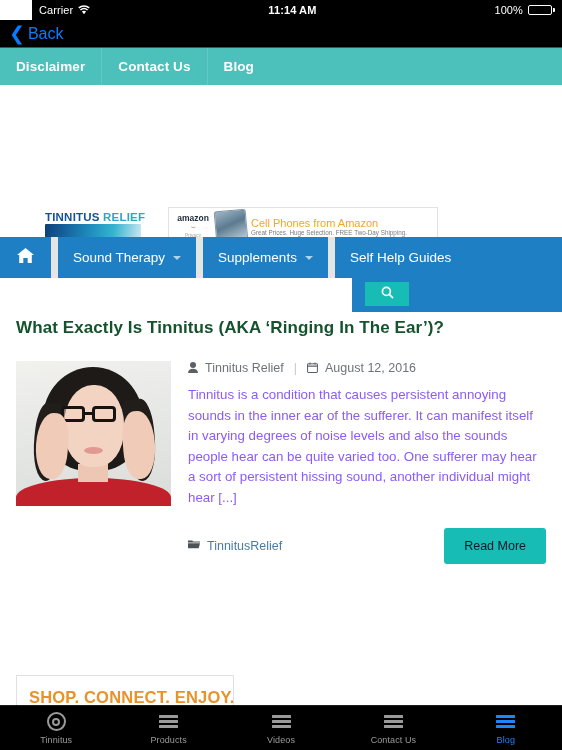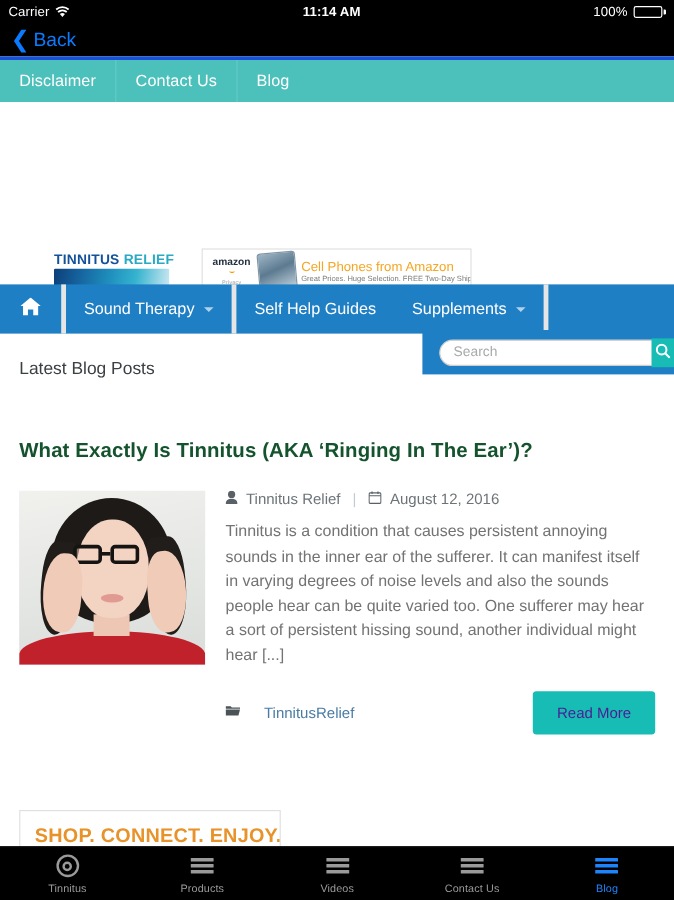--- a/index.html
+++ b/index.html
@@ -8,21 +8,21 @@
     font-family: "Liberation Sans", sans-serif;
     background: #ffffff;
     overflow: hidden;
   }
   .screen { position: relative; width: 562px; height: 750px; background:#fff; }
 
   
   .statusbar {
     height: 20px; background: #000; color: #fff;
     display: flex; align-items: center; justify-content: space-between;
-    padding: 0 7px; font-size: 11px; letter-spacing: .1px;
+    padding: 0 7px; font-size: 11px; letter-spacing: .1px; margin-left: 32px;
   }
   .sb-left, .sb-right { display: flex; align-items: center; gap: 5px; }
   .sb-center { font-weight: bold; font-size: 11px; }
   .wifi-icon { display:inline-block; width:12px; height:10px; }
   .batt { display:flex; align-items:center; gap:1px; }
   .batt-body {
     width: 24px; height: 10px; border: 1px solid #fff; border-radius: 2px;
     padding: 1px;
   }
   .batt-fill { width: 100%; height: 100%; background: #fff; }
@@ -33,21 +33,22 @@
     height: 27px; background: #000; display: flex; align-items: center;
     padding-left: 9px;
   }
   .back-btn { display: flex; align-items: center; gap: 3px; color: #0a7bff; cursor: pointer; }
   .back-chevron { font-size: 19px; line-height: 1; font-weight: 500; }
   .back-label { font-size: 16px; }
 
   
   .topmenu {
     height: 38px; background: #4cc0bb; display: flex; align-items: stretch;
-    border-top: 3px solid #1d4ed8;
+    border-top: 1px solid #1d4ed8;
+    font-weight: bold;
   }
   .topmenu-item {
     display: flex; align-items: center; padding: 0 16px;
     color: #ffffff; font-size: 13.5px; letter-spacing: .1px;
     border-right: 1px solid #62cac6; cursor: pointer;
   }
   .topmenu-item.last { border-right: none; }
   .topmenu-spacer { flex: 1; }
 
   
@@ -77,21 +78,21 @@
   }
   .logo-wave::after {
     content:""; position:absolute; left:6px; top:-12px; width:106px; height:42px;
     border-radius:50%;
     border: 2px solid rgba(255,255,255,.45);
     border-bottom-color: transparent; border-left-color: transparent;
   }
 
   .ad-banner {
     position: absolute; left: 168px; top: 122px;
-    width: 225px; height: 39px; background: #fff;
+    width: 270px; height: 39px; background: #fff;
     border: 1px solid #e2e2e2; display: flex; align-items: center;
     overflow: hidden; cursor: pointer;
   }
   .ad-amazon {
     width: 46px; text-align: center; flex-shrink: 0;
     font-size: 8.5px; font-weight: bold; color: #232f3e; line-height: 1.1;
     padding-left: 2px;
   }
   .ad-amazon .smile { display:block; font-size:7px; color:#ff9900; letter-spacing:-.5px; }
   .ad-amazon .priv { display:block; font-size:4.5px; color:#bbb; margin-top:3px; }
@@ -120,21 +121,21 @@
   }
 
   
   .mainnav {
     background: #1f7fc4; height: 41px; display: flex; align-items: stretch;
     position: relative; z-index: 2;
   }
   .mainnav-item {
     display: flex; align-items: center; gap: 7px;
     padding: 0 15px; color: #fff; font-size: 13.5px;
-    border-right: 4px solid #e5e5e5; cursor: pointer; white-space: nowrap;
+    border-right: 7px solid #e5e5e5; cursor: pointer; white-space: nowrap;
   }
   .mainnav-item.home { padding: 0 17px; font-size: 16px; }
   .mainnav-item.last { border-right: none; }
   .caret {
     width: 0; height: 0; border-left: 4px solid transparent;
     border-right: 4px solid transparent; border-top: 4px solid rgba(255,255,255,.65);
     margin-left: 1px;
   }
 
   
@@ -195,30 +196,30 @@
   .th-neck { position:absolute; left:62px; bottom:24px; width:30px; height:18px; background:#edc7b4; }
 
   .post-main { flex: 1; min-width: 0; }
   .meta {
     display: flex; align-items: center; gap: 7px;
     font-size: 12.5px; color: #6d7478; margin-bottom: 10px;
   }
   .meta a { color: #6d7478; text-decoration: none; cursor: pointer; }
   .meta .sep { color: #c6cbcf; margin: 0 3px; }
   .meta .ico { color: #5a6166; font-size: 11px; }
-  .excerpt { font-size: 13.3px; line-height: 20.5px; color: #737373; }
+  .excerpt { font-size: 13.3px; line-height: 20.5px; color: #8b5cf6; }
   .post-foot {
     display: flex; align-items: center; justify-content: space-between;
     margin-top: 20px;
   }
-  .cat { display:flex; align-items:flex-start; gap:20px; font-size:12.5px; }
+  .cat { display:flex; align-items:flex-start; gap:7px; font-size:12.5px; }
   .cat .ico { color:#4c5357; font-size:11px; }
   .cat a { color:#4a7ca3; text-decoration:none; cursor:pointer; }
   .readmore {
-    background:#17bdb4; color:#4c1d95; border:none; border-radius:3px;
+    background:#17bdb4; color:#0f172a; border:none; border-radius:3px;
     padding:11px 20px; font-size:12.5px; cursor:pointer;
   }
 
   
   .ad-bottom {
     position: absolute; left: 16px; top: 675px; width: 218px; height: 44px;
     border: 1px solid #e0e0e0; background: #fff; overflow: hidden;
     display:flex; align-items:center; padding-left: 12px; cursor: pointer;
   }
   .ad-bottom-text {
@@ -333,43 +334,41 @@
       <span>
         <svg width="17" height="15" viewBox="0 0 17 15" fill="#fff">
             <path d="M8.5 0 0 7h2.2v8h4.1V9.9h4.4V15h4.1V7H17z"></path>
           </svg>
       </span>
     </div>
     <div class="mainnav-item">
       <span>Sound Therapy</span>
       <span class="caret"></span>
     </div>
-    <div class="mainnav-item last">
-      <span>Self Help Guides</span>
-    </div>
     <div class="mainnav-item">
       <span>Supplements</span>
       <span class="caret"></span>
     </div>
+    <div class="mainnav-item last">
+      <span>Self Help Guides</span>
+    </div>
   </div>
 
   <div class="searchstrip">
-    <input class="search-input" type="text" placeholder="Search" style="">
     <button class="search-go">
       <span>
         <svg width="13" height="13" viewBox="0 0 14 14" fill="none" stroke="#fff" stroke-width="1.8">
           <circle cx="5.8" cy="5.8" r="4.3"></circle>
             <path d="M9.2 9.2 13 13"></path>
         </svg>
       </span>
     </button>
   </div>
 
   <div class="content">
-    <div class="latest-title">Latest Blog Posts</div>
 
     <div class="post-title">What Exactly Is Tinnitus (AKA ‘Ringing In The Ear’)?</div>
 
     <div class="post-body">
 
       <div class="thumb">
         <div class="thumb-bg"></div>
         <div class="th-hair"></div>
         <div class="th-hair2"></div>
         <div class="th-hair3"></div>

